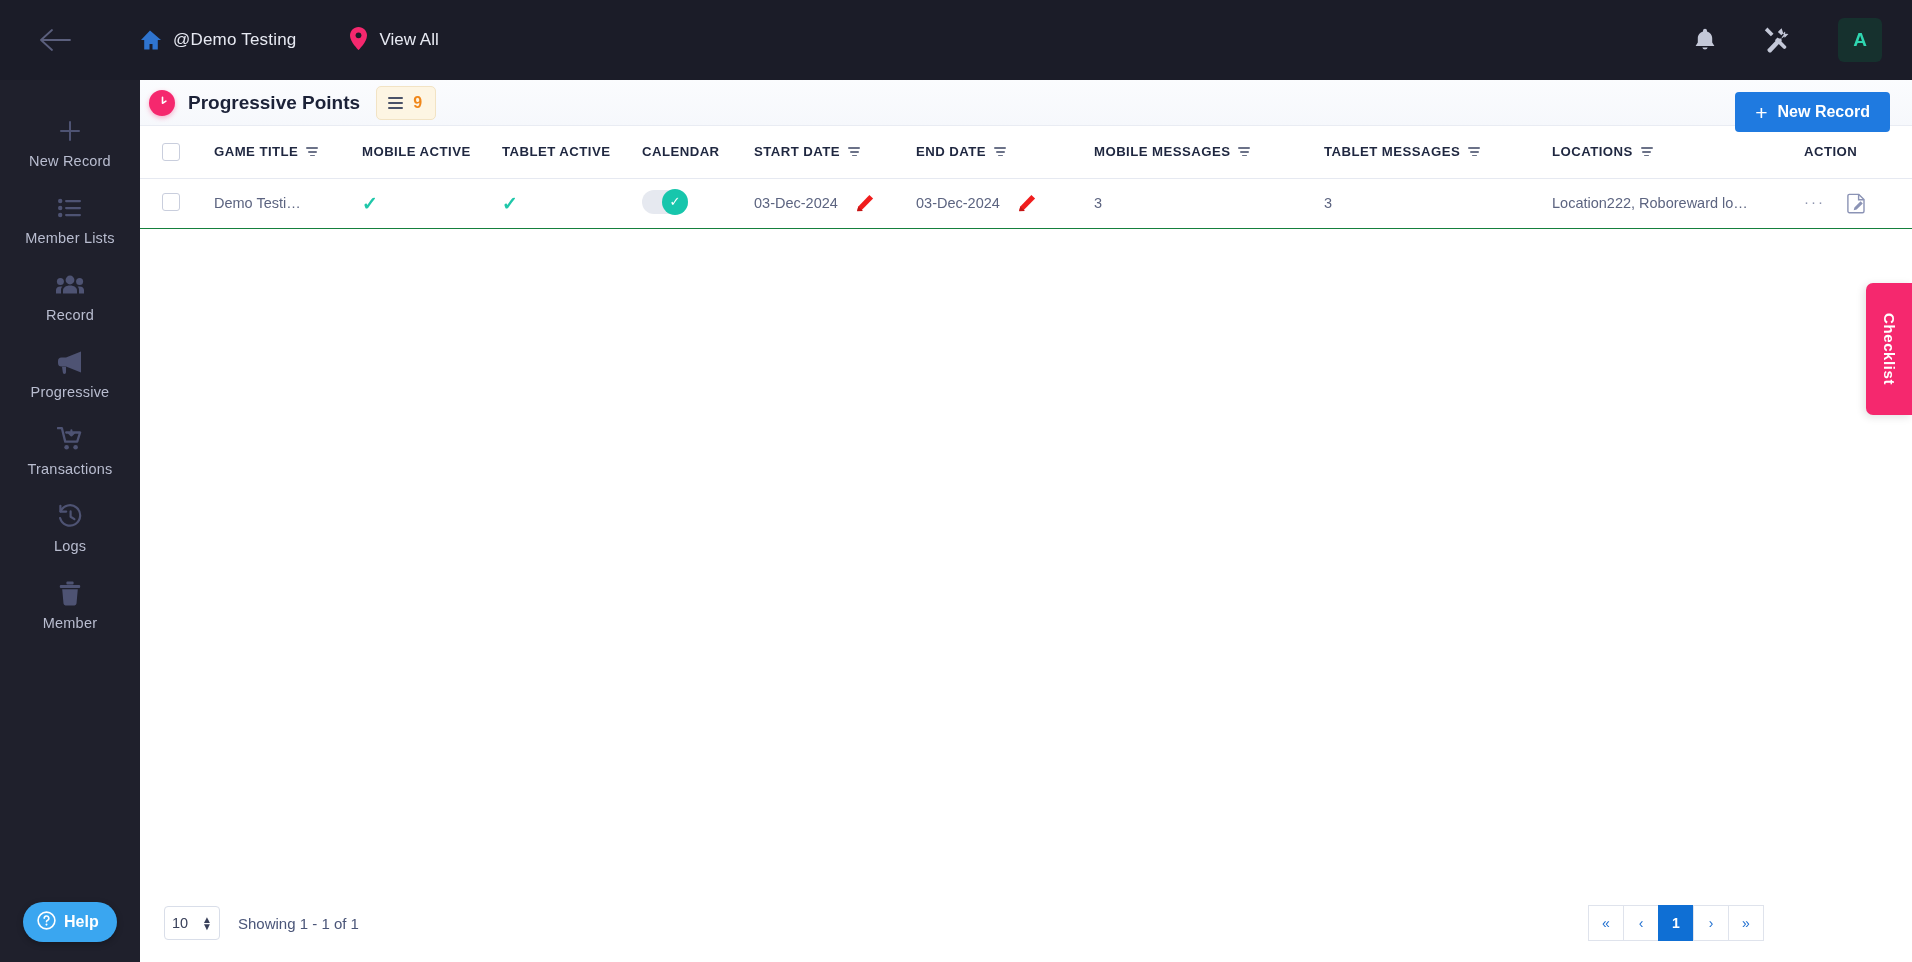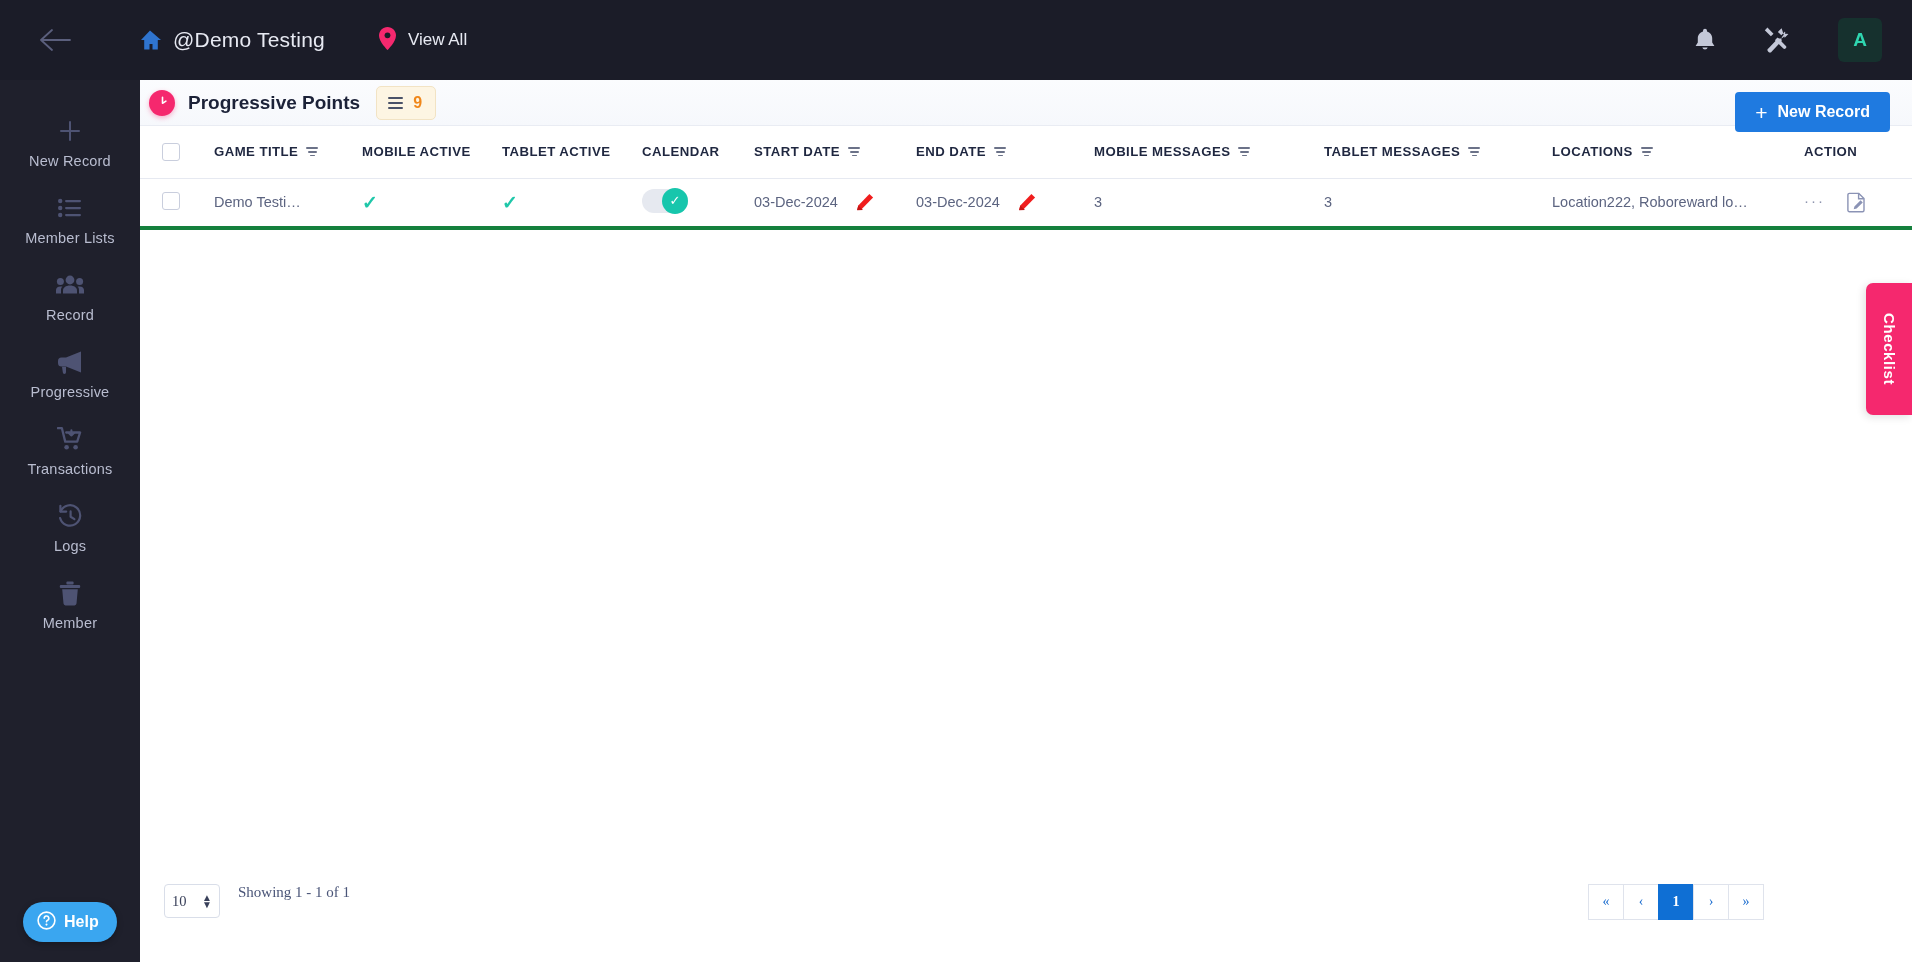--- a/index.html
+++ b/index.html
@@ -16,21 +16,21 @@
   .topbar {
     position: absolute; left: 0; top: 0; width: 1912px; height: 80px;
     background: #1b1c28; display: flex; align-items: center;
   }
   .back-arrow {
     width: 80px; margin-left: 38px; display: flex; align-items: center;
     color: #5b5f7d; cursor: pointer;
   }
   .brand-group { display: flex; align-items: center; margin-left: 20px; gap: 11px; }
   .home-icon { display: flex; align-items: center; }
-  .brand-text { color: #e7e9f2; font-size: 21px; letter-spacing: .2px; }
+  .brand-text { color: #e7e9f2; font-size: 17px; letter-spacing: .2px; }
   .loc-group { display: flex; align-items: center; margin-left: 54px; gap: 12px; }
   .loc-text { color: #e7e9f2; font-size: 17px; }
   .topbar-right {
     position: absolute; right: 30px; top: 0; height: 80px;
     display: flex; align-items: center; gap: 48px;
   }
   .icon-btn { color: #c4c8d8; display: flex; align-items: center; cursor: pointer; }
   .avatar-badge {
     width: 44px; height: 44px; border-radius: 6px;
     background: #16312e; color: #2fd6b0;
@@ -107,21 +107,21 @@
   .th-inner { display: flex; align-items: center; gap: 8px; }
   .filt { display: inline-flex; flex-direction: column; gap: 2px; cursor: pointer; }
   .filt i { display: block; height: 1.6px; background: #6b7punct; }
   .filt i { background: #6b7288; border-radius: 1px; }
   .filt i:nth-child(1) { width: 12px; }
   .filt i:nth-child(2) { width: 9px; margin-left:1.5px; }
   .filt i:nth-child(3) { width: 5px; margin-left:3.5px; }
 
   table.grid tbody td {
     height: 50px; font-size: 14.5px; color: #5c6480;
-    border-bottom: 4px solid #15803d; padding: 0; vertical-align: middle;
+    border-bottom: 1px solid #15803d; padding: 0; vertical-align: middle;
   }
   .cb {
     width: 18px; height: 18px; border: 1px solid #c9cedd; border-radius: 3px;
     background: #fff; cursor: pointer; display: inline-block;
   }
   .link-cell { color: #2f7fd6; cursor: pointer; }
   .tick { color: #1fc7a9; font-size: 19px; font-weight: 700; }
   .toggle {
     width: 46px; height: 24px; border-radius: 13px; background: #e6e9f0;
     position: relative; cursor: pointer; display: inline-block;
@@ -132,21 +132,21 @@
     align-items: center; justify-content: center; color: #fff; font-size: 13px;
   }
   .pencil { display: inline-flex; margin-left: 18px; cursor: pointer; vertical-align: middle; }
   .date-cell { display: flex; align-items: center; }
   .dots { color: #8e95ae; letter-spacing: 2px; font-size: 15px; cursor: pointer; }
   .edit-doc { margin-left: 18px; cursor: pointer; display: inline-flex; vertical-align: middle; }
 
   
   .footer {
     position: absolute; left: 0; bottom: 0; width: 1648px; height: 78px;
-    display: flex; align-items: flex-start; padding: 0 24px; font-family: Liberation Serif, serif;
+    display: flex; align-items: center; padding: 0 24px;
   }
   .per-page {
     height: 34px; width: 56px; border: 1px solid #d9dee9; border-radius: 4px;
     background: #fff; display: flex; align-items: center; justify-content: space-between;
     padding: 0 7px; cursor: pointer; font-size: 14.5px; color: #39405a;
   }
   .spin { display: flex; flex-direction: column; gap: 2px; color: #39405a; line-height: .55; font-size: 10px; }
   .showing { margin-left: 18px; font-size: 15px; color: #4a5578; }
   .pager { margin-left: auto; display: flex; gap: 0; }
   .pg {

